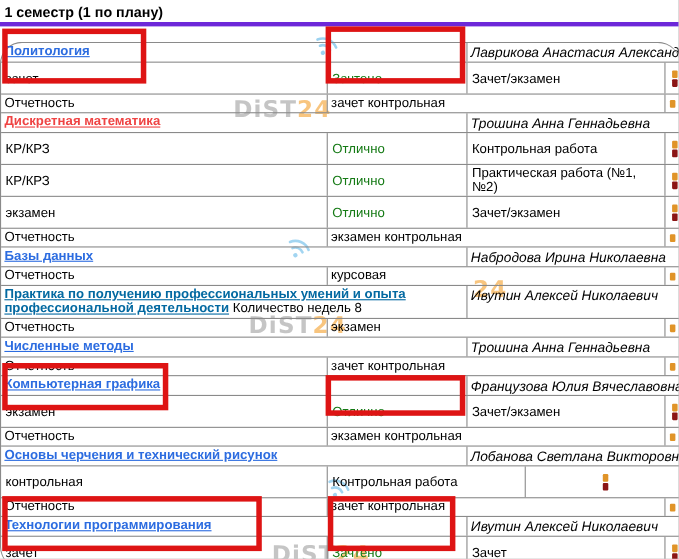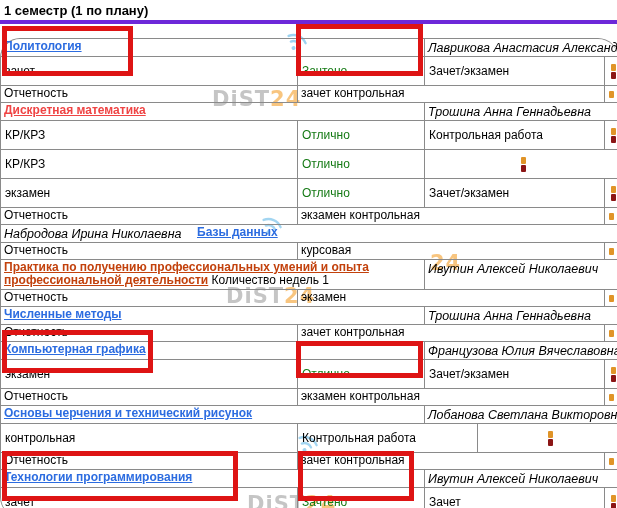--- a/index.html
+++ b/index.html
@@ -127,20 +127,21 @@
       <div class="cell g2" style="color: rgb(21, 122, 21);">Отлично</div>
       <div class="cell g3">Контрольная работа</div>
       <div class="cell c-edge">
         <div class="frag" style="background: rgb(224, 148, 40);"></div>
         <div class="frag" style="background: rgb(139, 21, 21);"></div>
       </div>
     </div>
     <div class="row row-grade">
       <div class="cell g1">КР/КРЗ</div>
       <div class="cell g2" style="color: rgb(21, 122, 21);">Отлично</div>
+      <div class="cell g3">Практическая работа (№1, №2)</div>
       <div class="cell c-edge">
         <div class="frag" style="background: rgb(224, 148, 40);"></div>
         <div class="frag" style="background: rgb(139, 21, 21);"></div>
       </div>
     </div>
     <div class="row row-grade">
       <div class="cell g1">экзамен</div>
       <div class="cell g2" style="color: rgb(21, 122, 21);">Отлично</div>
       <div class="cell g3">Зачет/экзамен</div>
       <div class="cell c-edge">
@@ -149,32 +150,32 @@
       </div>
     </div>
     <div class="row row-report">
       <div class="cell r1">Отчетность</div>
       <div class="cell r2">экзамен контрольная</div>
       <div class="cell c-edge">
         <div class="frag" style="background: rgb(224, 148, 40);"></div>
       </div>
     </div>
     <div class="row row-course">
+      <div class="cell c-name"><a class="course-link" style="color: rgb(44, 108, 224);">Базы данных</a></div>
       <div class="cell c-teacher">Набродова Ирина Николаевна</div>
-      <div class="cell c-name"><a class="course-link" style="color: rgb(44, 108, 224);">Базы данных</a></div>
     </div>
     <div class="row row-report">
       <div class="cell r1">Отчетность</div>
       <div class="cell r2">курсовая</div>
       <div class="cell c-edge">
         <div class="frag" style="background: rgb(224, 148, 40);"></div>
       </div>
     </div>
     <div class="row row-course">
-      <div class="cell c-name"><a class="course-link" style="color: #c2410c;">Практика по получению профессиональных умений и опыта профессиональной деятельности</a> <span class="suffix">Количество недель 1</span></div>
+      <div class="cell c-name"><a class="course-link" style="color: #0369a1;">Практика по получению профессиональных умений и опыта профессиональной деятельности</a> <span class="suffix">Количество недель 8</span></div>
       <div class="cell c-teacher">Ивутин Алексей Николаевич</div>
     </div>
     <div class="row row-report">
       <div class="cell r1">Отчетность</div>
       <div class="cell r2">экзамен</div>
       <div class="cell c-edge">
         <div class="frag" style="background: rgb(224, 148, 40);"></div>
       </div>
     </div>
     <div class="row row-course">

